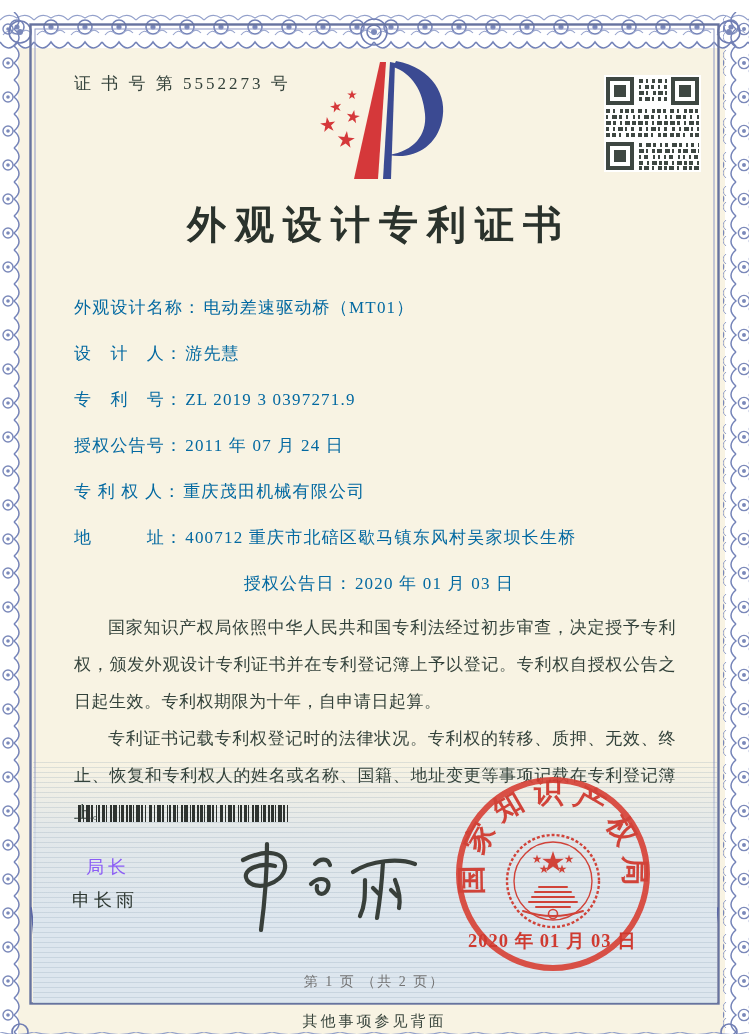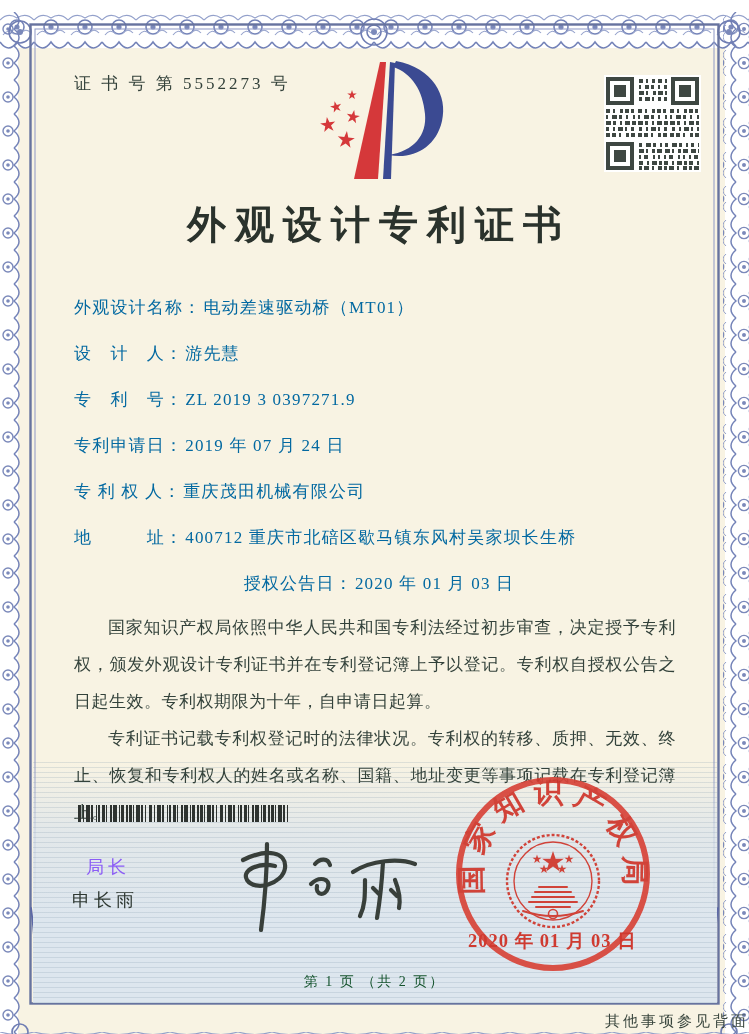--- a/index.html
+++ b/index.html
@@ -34,22 +34,22 @@
     background:
       repeating-linear-gradient(180deg, rgba(125,150,170,.22) 0 1px, rgba(125,150,170,0) 1px 5px),
       linear-gradient(180deg, rgba(222,231,238,0) 0px, rgba(219,228,236,.75) 70px, #dde6ee 160px);
   }
   .director-title{left:86px;top:843px;font-size:18px;letter-spacing:4px;color:#8b5cf6;}
   .director-name{left:72px;top:876px;font-size:18px;letter-spacing:4px;color:#2e3832;}
   .seal-date{
     left:468px;top:916px;font-size:18.5px;color:#cf3a30;letter-spacing:1px;
     font-weight:600;white-space:nowrap;
   }
-  .page-info{left:0;right:0;top:961px;text-align:center;font-size:14px;letter-spacing:2px;color:#14532d;}
-  .back-note{left:0;right:0;top:1000px;text-align:right;font-size:15px;letter-spacing:3px;color:#38453d;}
+  .page-info{left:0;right:0;top:961px;text-align:center;font-size:14px;letter-spacing:2px;color:#737373;}
+  .back-note{left:0;right:0;top:1000px;text-align:center;font-size:15px;letter-spacing:3px;color:#38453d;}
 </style>
 </head>
 <body>
 
 <div class="page">
 
   <div class="paper"></div>
 
   <svg class="lace-svg" width="749" height="1034" viewBox="0 0 749 1034" aria-hidden="true">
     <defs>
@@ -179,21 +179,21 @@
   <div class="abs field-row" style="top:284px;">
     <span class="lbl">外观设计名称：</span><span>电动差速驱动桥（MT01）</span>
   </div>
   <div class="abs field-row" style="top:330px;">
     <span class="lbl">设　计　人：</span><span>游先慧</span>
   </div>
   <div class="abs field-row" style="top:376px;">
     <span class="lbl">专　利　号：</span><span>ZL 2019 3 0397271.9</span>
   </div>
   <div class="abs field-row" style="top:422px;">
-    <span class="lbl">专利申请日：</span><span>2019 年 07 月 24 日</span>
+    <span class="lbl">授权公告号：</span><span>2011 年 07 月 24 日</span>
   </div>
   <div class="abs field-row" style="top:468px;">
     <span class="lbl">专 利 权 人：</span><span>重庆茂田机械有限公司</span>
   </div>
   <div class="abs field-row" style="top:514px;">
     <span class="lbl">地　　　址：</span><span>400712 重庆市北碚区歇马镇东风村吴家坝长生桥</span>
   </div>
   <div class="abs field-row" style="top:560px;text-align:center;">
     <span class="lbl">授权公告日：</span><span>2020 年 01 月 03 日</span>
   </div>

